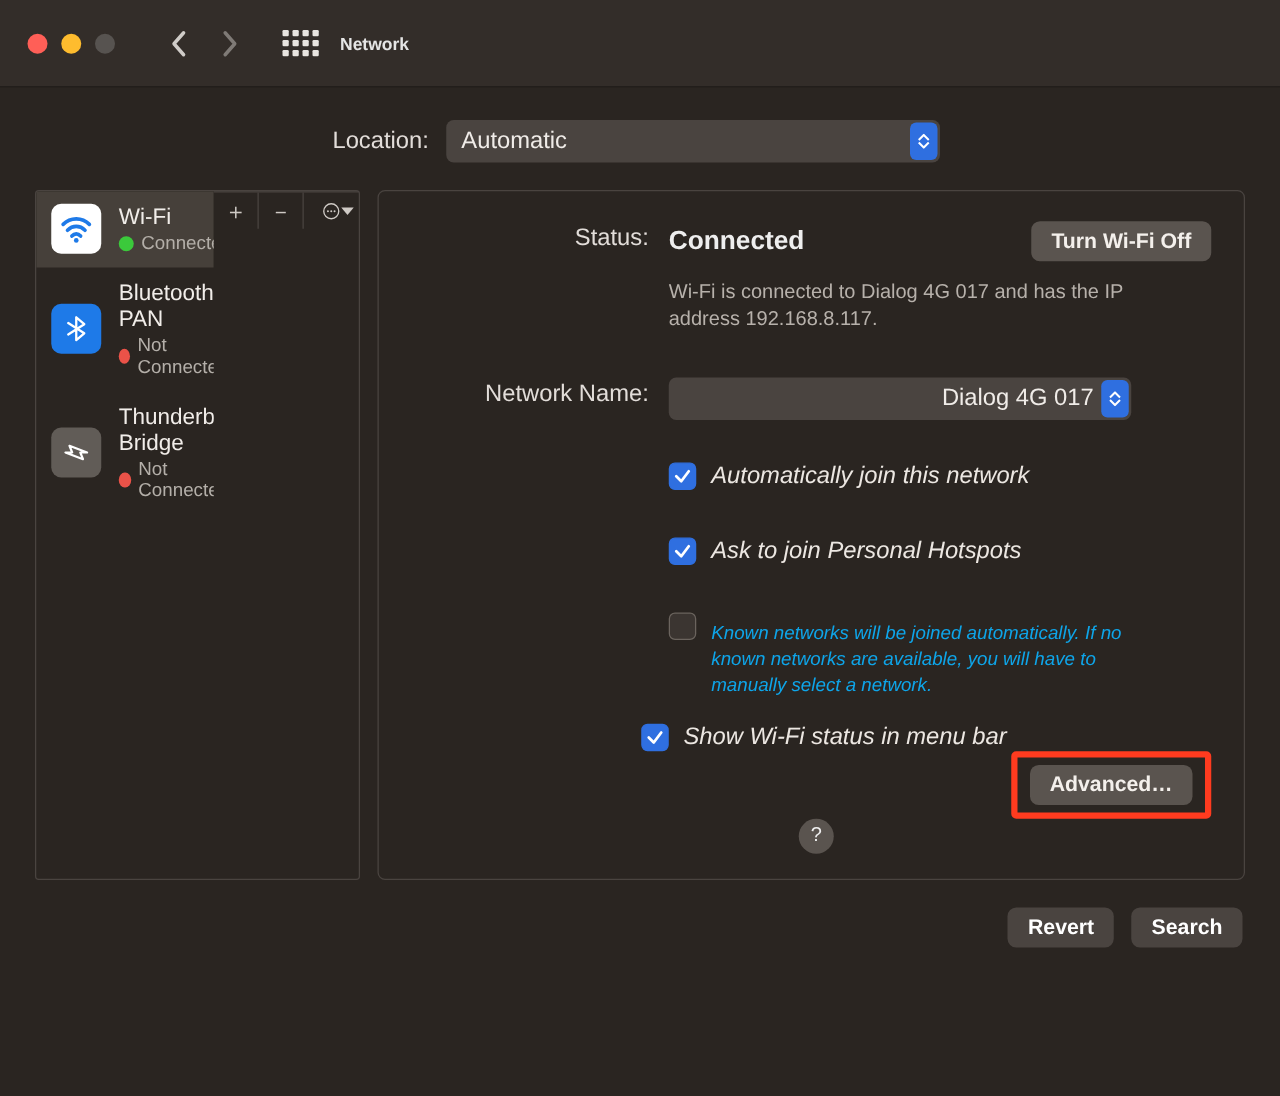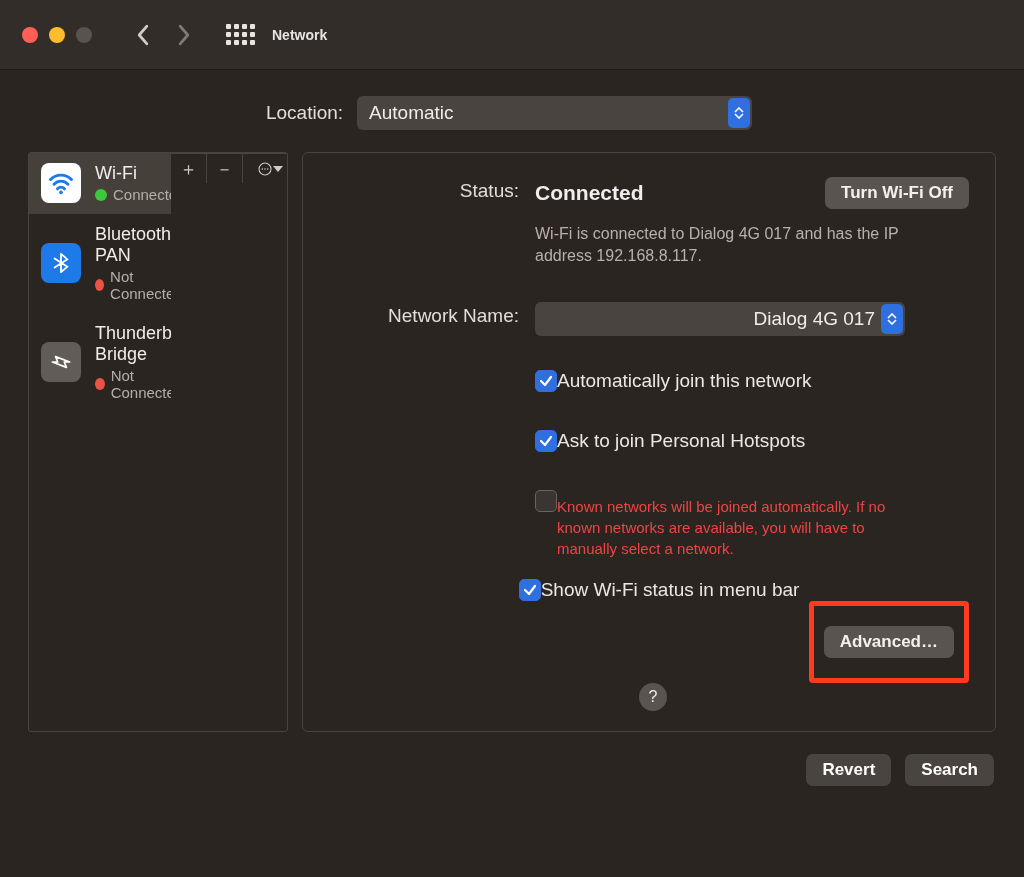--- a/index.html
+++ b/index.html
@@ -153,40 +153,40 @@
   .status-val { font-size:21px; font-weight:600; color:#eee; }
 
   .btn {
     background:#5a544f; color:#f4f0ec; font-size:17px;
     border:none; border-radius:7px; padding:6px 16px;
     height:32px; display:inline-flex; align-items:center;font-weight:bold;
   }
   .status-desc { font-size:16px; color:#b7b1ab; line-height:1.4; max-width:390px; margin-top: 4px;}
 
   .mt-30{margin-top:34px;}
-  .checkbox-row { display:flex; align-items:flex-start; margin-left:0; }
+  .checkbox-row { display:flex; align-items:flex-start; gap:12px; margin-left:0;font-style:italic; }
   .cb {
     width:22px;height:22px;border-radius:5px; flex:0 0 22px;
     display:flex;align-items:center;justify-content:center;
     border:1px solid #6b645e; background:#3b3531;
   }
   .cb.checked{ background:#2f6fe0; border-color:#2f6fe0;}
   .cb svg{width:14px;height:14px;color:#fff;}
   .cb-label { font-size:19px; color:#ece7e2;}
-  .cb-help { font-size:15px; color:#ef4444; line-height:1.4; max-width:360px; margin-top:6px;}
+  .cb-help { font-size:15px; color:#0ea5e9; line-height:1.4; max-width:360px; margin-top:6px;}
   .cb-col{flex:1;}
 
   .panel-footer {
     margin-top:auto; padding-top:20px;
     display:flex; align-items:center;flex-direction:column;
   }
   .adv-wrap {
     margin-left:auto;
     border:5px solid #ff3b1f;
-    padding:20px 10px; border-radius:4px;
+    padding:6px 10px; border-radius:4px;
     display:flex; align-items:center;
   }
   .help-circle{
     width:28px;height:28px;border-radius:50%;background:#5a544f;color:#eee;
     display:flex;align-items:center;justify-content:center; font-size:16px;
     margin-left:8px;
   }
 
   
   .window-footer{

